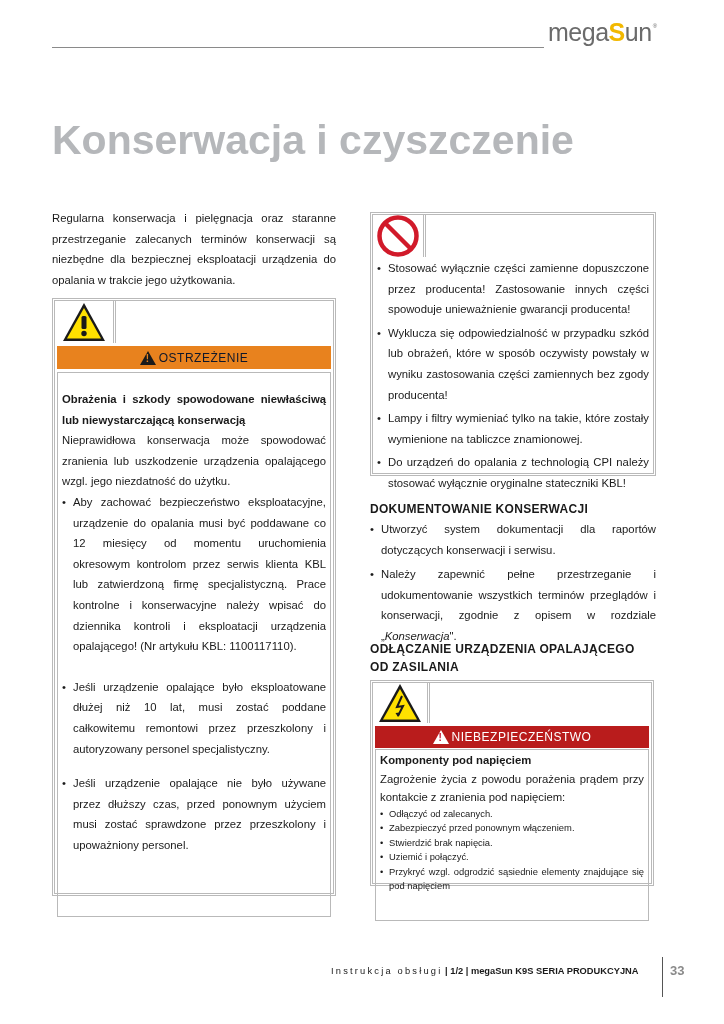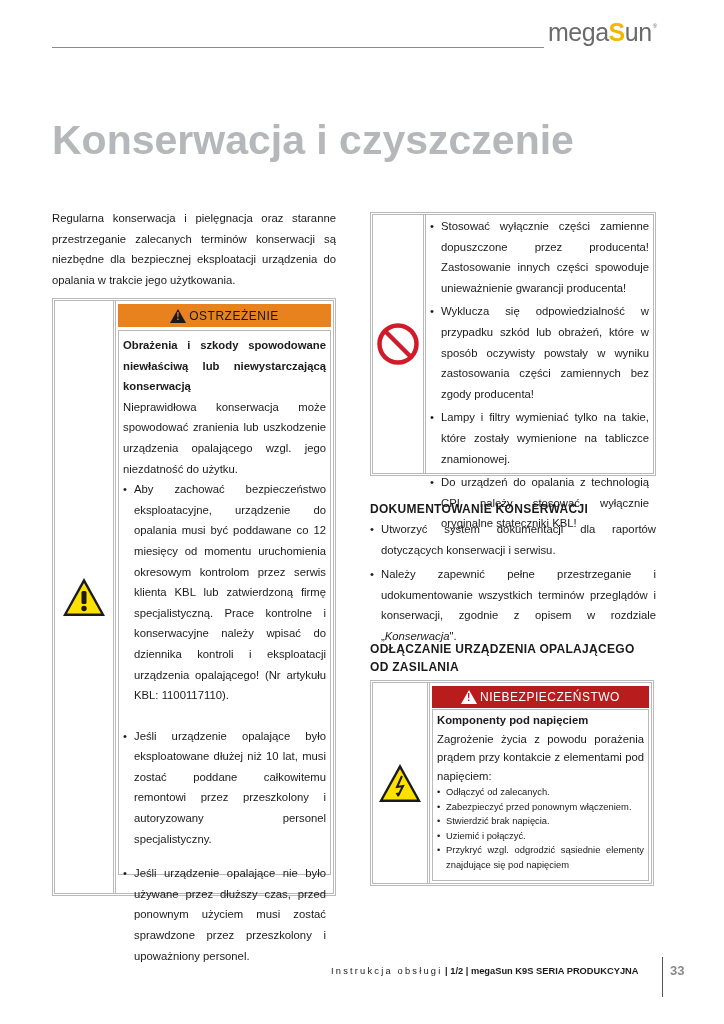--- a/index.html
+++ b/index.html
@@ -12,32 +12,32 @@
   .logo .s { color: #f2b800; font-weight: bold; }
   .logo .reg { font-size: 6px; position: absolute; right: -5px; top: 5px; }
 
   .title { position: absolute; left: 52px; top: 117px; font-size: 41px; font-weight: bold; color: #b5b7ba; white-space: nowrap; }
 
   .col-left { position: absolute; left: 52px; top: 208px; width: 284px; }
   .col-right { position: absolute; left: 370px; top: 212px; width: 286px; }
 
   p.intro { margin: 0; font-size: 11.3px; line-height: 20.5px; text-align: justify; }
 
-  .frame { border: 3px double #b9b9b9; display: flex; box-sizing: border-box; }
+  .frame { border: 3px double #b9b9b9; display: flex; box-sizing: border-box; flex-direction: column; }
   .frame .icon-cell { border-right: 3px double #b9b9b9; flex: 0 0 auto; display: flex; align-items: center; justify-content: center; }
   .frame .content-cell { flex: 1 1 auto; }
 
   .warn-frame { margin-top: 8px; width: 284px; height: 598px; }
   .warn-frame .icon-cell { width: 58px; }
   .warn-head { background: #e8821e; height: 23px; margin: 3px 2px 0 2px; display: flex; align-items: center; justify-content: center;
                font-size: 12px; letter-spacing: 0.5px; color: #0f172a; }
   .warn-head .tri { width: 0; height: 0; border-left: 8px solid transparent; border-right: 8px solid transparent; border-bottom: 14px solid #1a1a1a;
                     position: relative; margin-right: 3px; }
   .warn-head .tri::after { content: "!"; position: absolute; left: -2px; top: 2px; color: #e8821e; font-size: 10px; font-weight: bold; }
-  .warn-body { margin: 3px 2px 0 2px; border: 1px solid #b9b9b9; padding: 4px 4px 6px 4px; font-size: 11.3px; line-height: 20.6px; text-align: justify; height: 545px; box-sizing: border-box;}
+  .warn-body { margin: 3px 2px 0 2px; border: 1px solid #b9b9b9; padding: 16px 4px 6px 4px; font-size: 11.3px; line-height: 20.6px; text-align: justify; height: 545px; box-sizing: border-box;}
   .bold { font-weight: bold; }
   ul.bul { margin: 0; padding: 0; list-style: none; }
   ul.bul li { position: relative; padding-left: 11px; margin-top: 4px; text-align: justify; }
   ul.bul li::before { content: "•"; position: absolute; left: 0; top: 0; }
 
   .parts-frame { width: 286px; height: 264px; }
   .parts-frame .icon-cell { width: 50px; }
   .parts-frame .content-cell { padding: 1px 4px 0 4px; font-size: 11.3px; line-height: 20.6px; }
   .parts-frame ul.bul li { margin-top: 3px; }
   .parts-frame ul.bul li:first-child { margin-top: 0; }
@@ -142,21 +142,21 @@
         <polygon points="17.5,30 20,34 22,29.5" fill="#1a1a1a"></polygon>
       </svg>
     </div>
     <div class="content-cell">
       <div class="danger-head">
         <span class="tri"></span>
         <span>NIEBEZPIECZEŃSTWO</span>
       </div>
       <div class="danger-body">
         <div class="bold">Komponenty pod napięciem</div>
-        <div>Zagrożenie życia z powodu porażenia prądem przy kontakcie z elementami pod napięciem:</div>
+        <div>Zagrożenie życia z powodu porażenia prądem przy kontakcie z zranienia pod napięciem:</div>
         <ul class="bul">
           <li>Odłączyć od zalecanych.</li>
           <li>Zabezpieczyć przed ponownym włączeniem.</li>
           <li>Stwierdzić brak napięcia.</li>
           <li>Uziemić i połączyć.</li>
           <li>Przykryć wzgl. odgrodzić sąsiednie elementy znajdujące się pod napięciem</li>
         </ul>
       </div>
     </div>
   </div>

